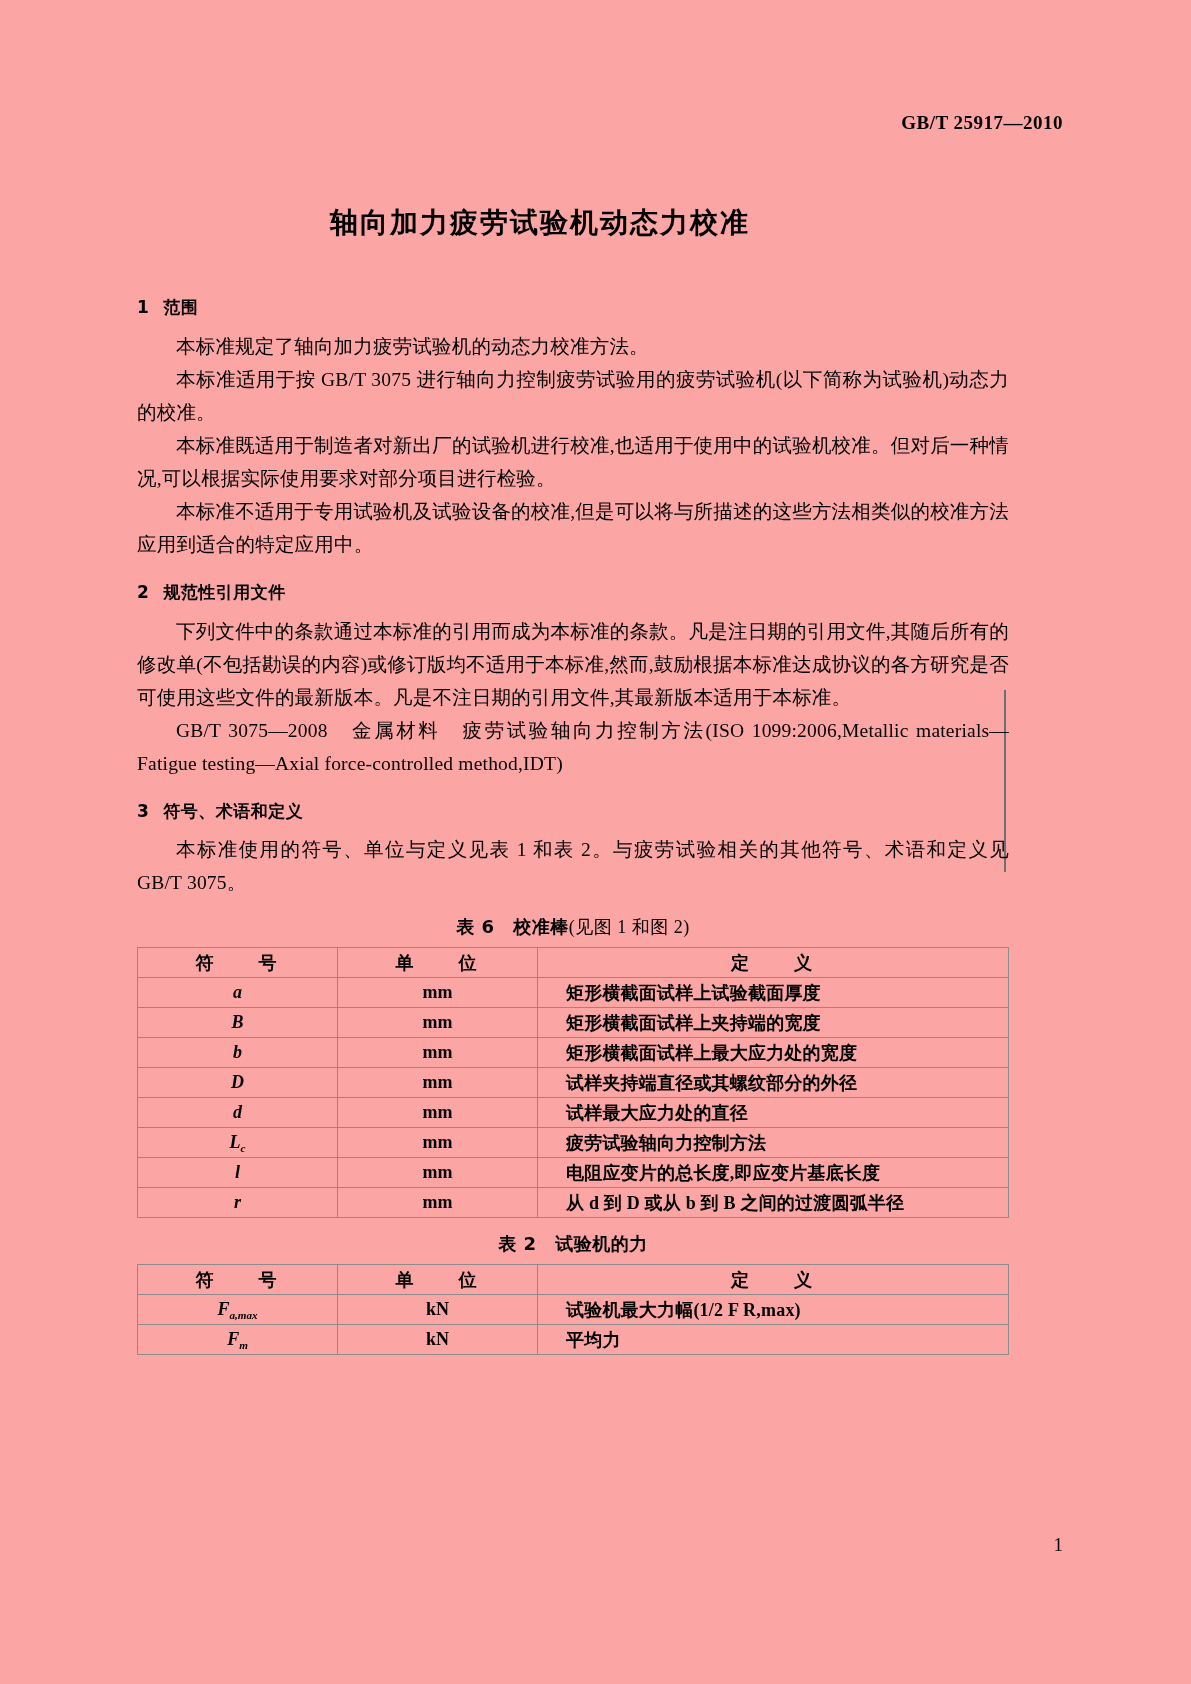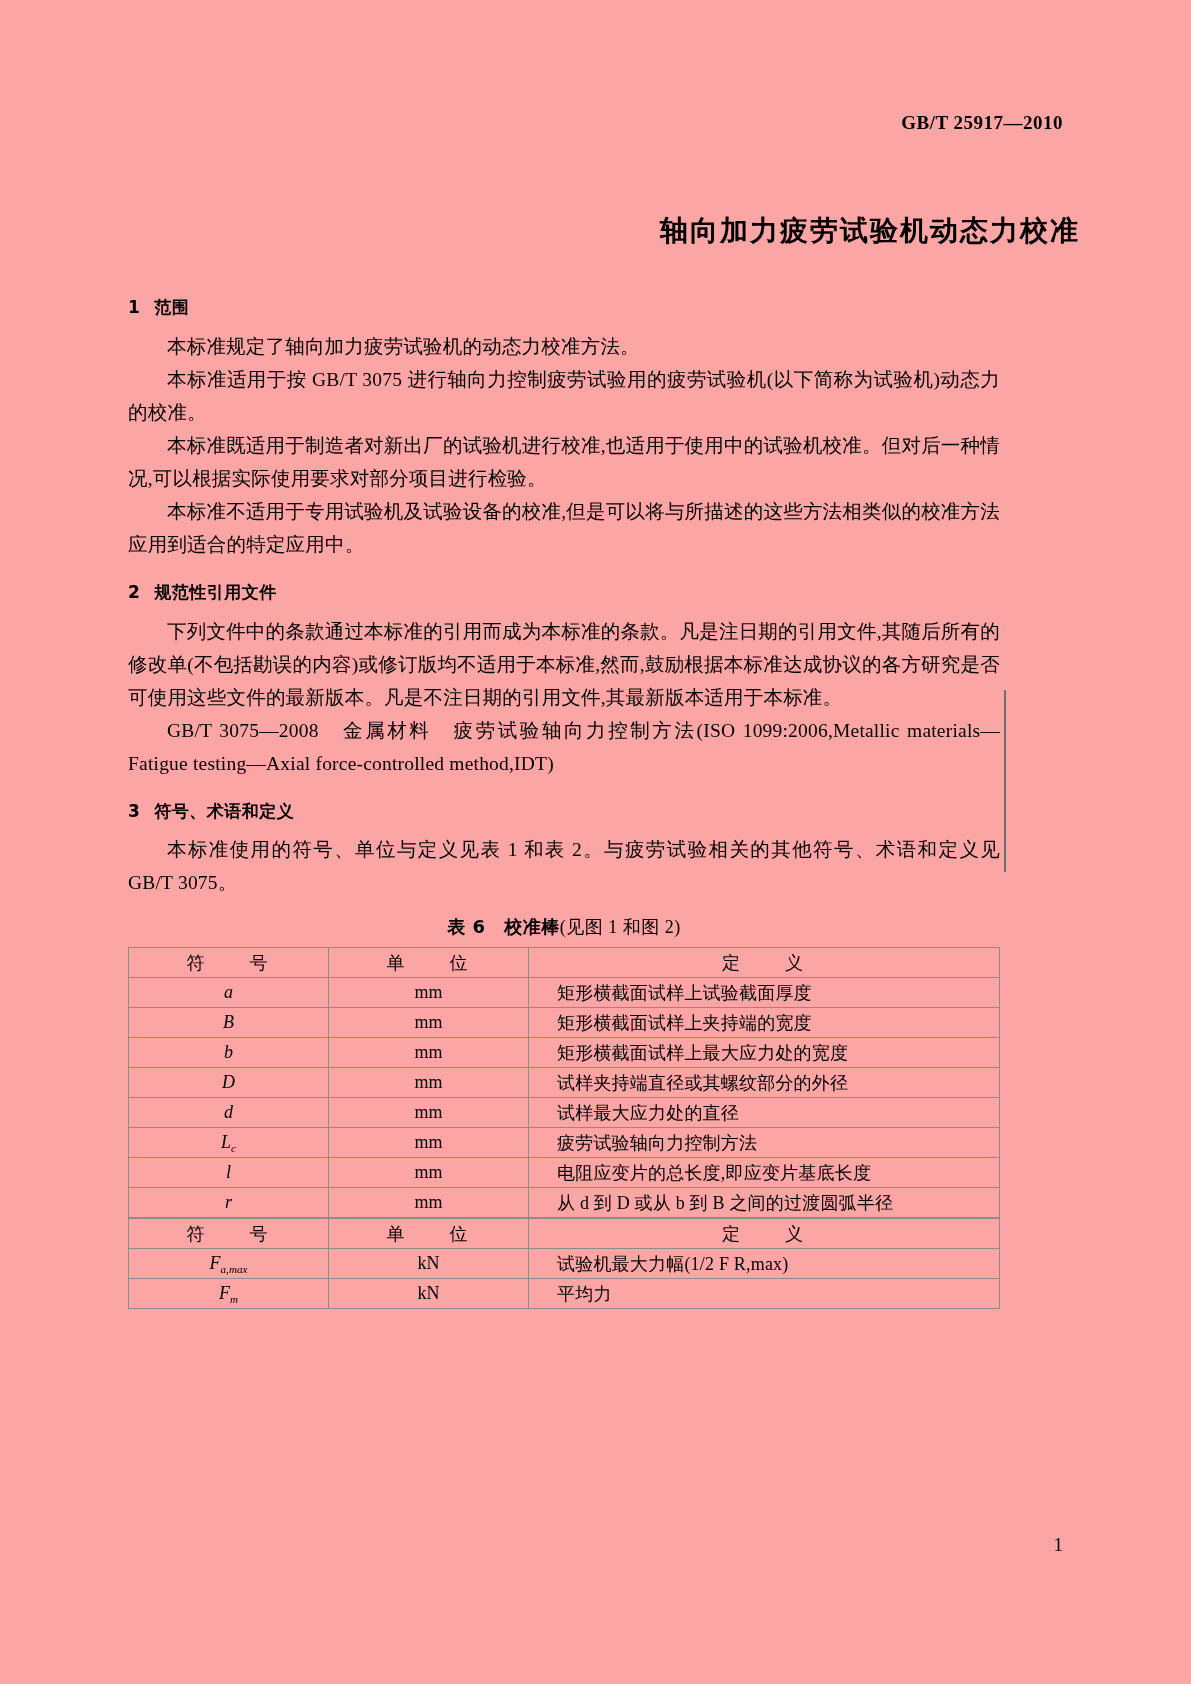--- a/index.html
+++ b/index.html
@@ -31,35 +31,35 @@
     font-family: "Liberation Serif", "DejaVu Serif", serif;
     font-weight: bold;
     font-size: 19px;
     letter-spacing: 0.5px;
     white-space: nowrap;
   }
 
   
   .doc-title {
     position: absolute;
-    top: 212px;
+    top: 204px;
     left: 0;
     width: 1080px;
-    text-align: right;
+    text-align: center;
     font-family: "DejaVu Sans", "Liberation Sans", sans-serif;
     font-weight: bold;
     font-size: 28px;
     letter-spacing: 2px;
   }
 
   
   .content {
     position: absolute;
     top: 296px;
-    left: 128px;
+    left: 137px;
     width: 872px;
   }
 
   h2.clause {
     font-family: "DejaVu Sans", "Liberation Sans", sans-serif;
     font-size: 17px;
     font-weight: bold;
     margin: 0 0 10px 0;
     letter-spacing: 0.5px;
     line-height: 1.4;
@@ -115,21 +115,21 @@
   table.gb {
     border-collapse: collapse;
     width: 872px;
     table-layout: fixed;
     font-size: 18px;
   }
   table.gb td, table.gb th {
     border: 1px solid #8c8c8c;
     height: 27px;
     padding: 1px 10px;
-    font-weight: normal;
+    font-weight: bold;
     vertical-align: middle;
     margin-top: 17px;
   }
   table.gb tr.head td {
     text-align: center;
     letter-spacing: 3px;
   }
   table.gb td.sym {
     text-align: center;
     font-style: italic;
@@ -258,20 +258,23 @@
             <td class="defn">电阻应变片的总长度,即应变片基底长度</td>
           </tr>
           <tr>
             <td class="sym">r</td>
             <td class="unit">mm</td>
             <td class="defn">从 d 到 D 或从 b 到 B 之间的过渡圆弧半径</td>
           </tr>
         </tbody>
     </table>
 
+    <div class="table-caption">
+      <span>表 2　试验机的力</span><span class="cap-note"></span>
+    </div>
     <table class="gb">
       <colgroup>
         <col class="col-sym">
           <col class="col-unit">
           <col>
       </colgroup>
       <tbody id="t2body">
         <tr class="head">
           <td>符　　号</td>
           <td>单　　位</td>

